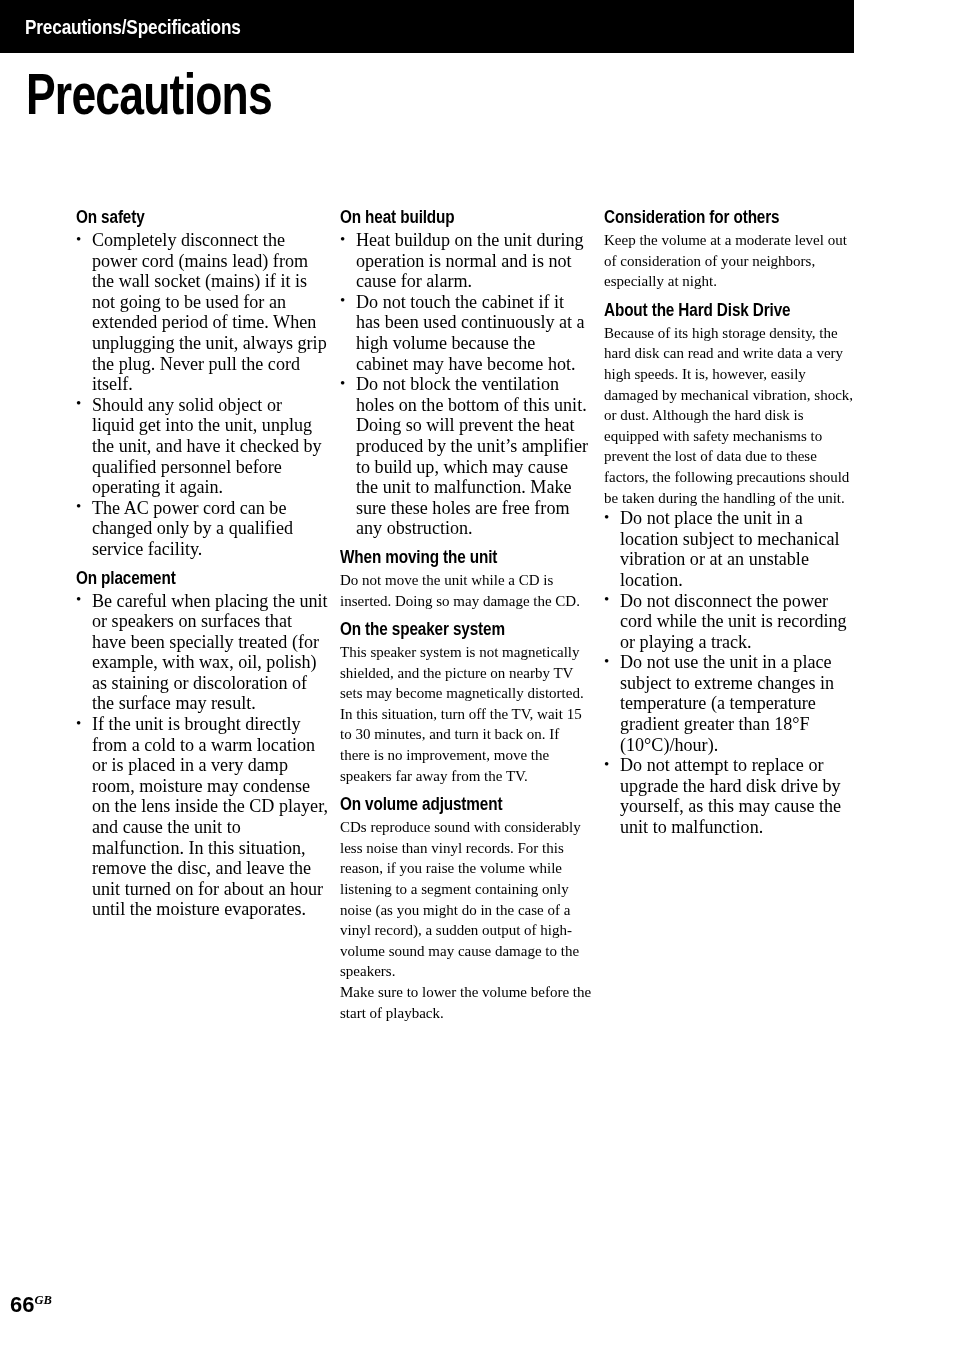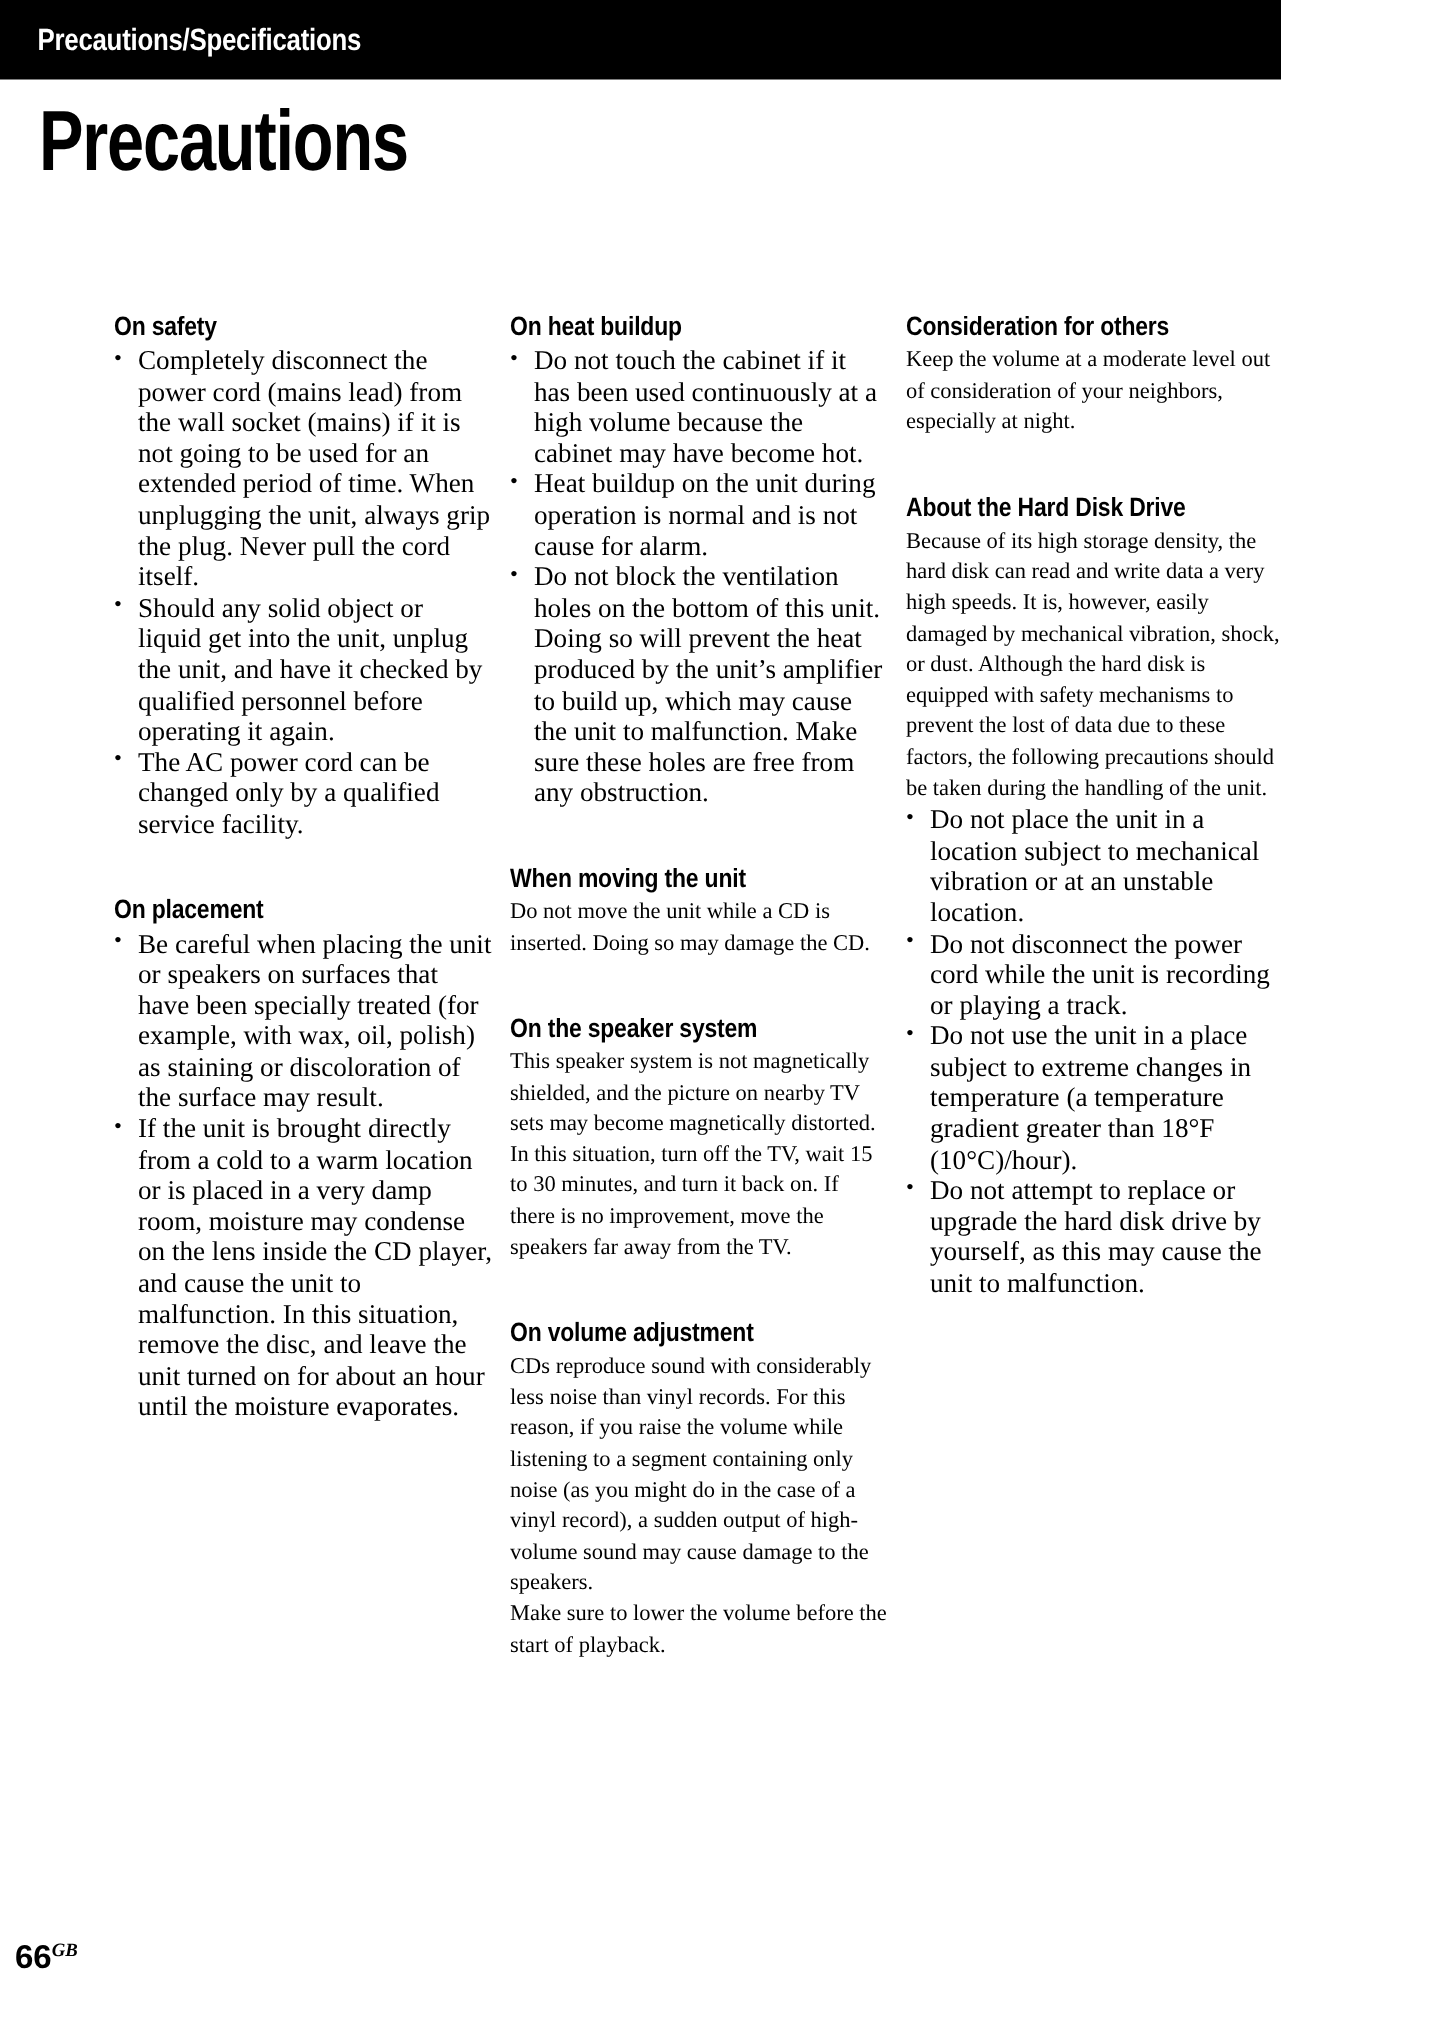--- a/index.html
+++ b/index.html
@@ -71,21 +71,21 @@
     font-family: "Liberation Sans", sans-serif;
     font-weight: bold;
     font-size: 17.6px;
     line-height: 20px;
     letter-spacing: -0.15px;
     margin: 0 0 3px 0;
     transform: scaleX(0.87);
     transform-origin: left top;
     white-space: nowrap;
   }
-  .section + .section { margin-top: 36px; }
+  .section + .section { margin-top: 8px; }
 
   p.body-text {
     font-size: 15px;
     line-height: 20.6px;
     text-align: left;
     margin: 0;
   }
   p.body-text + p.body-text { margin-top: 0; }
 
   ul.bullets {
@@ -153,22 +153,22 @@
         <ul class="bullets">
           <li>Be careful when placing the unit or speakers on surfaces that have been specially treated (for example, with wax, oil, polish) as staining or discoloration of the surface may result.</li>
           <li>If the unit is brought directly from a cold to a warm location or is placed in a very damp room, moisture may condense on the lens inside the CD player, and cause the unit to malfunction. In this situation, remove the disc, and leave the unit turned on for about an hour until the moisture evaporates.</li>
         </ul>
       </div>
     </div>
   <div class="column col-2">
       <div class="section">
         <h2 class="section-heading">On heat buildup</h2>
         <ul class="bullets">
+          <li>Heat buildup on the unit during operation is normal and is not cause for alarm.</li>
           <li>Do not touch the cabinet if it has been used continuously at a high volume because the cabinet may have become hot.</li>
-          <li>Heat buildup on the unit during operation is normal and is not cause for alarm.</li>
           <li>Do not block the ventilation holes on the bottom of this unit. Doing so will prevent the heat produced by the unit’s amplifier to build up, which may cause the unit to malfunction. Make sure these holes are free from any obstruction.</li>
         </ul>
       </div>
       <div class="section">
         <h2 class="section-heading">When moving the unit</h2>
         <p class="body-text">Do not move the unit while a CD is inserted. Doing so may damage the CD.</p>
       </div>
       <div class="section">
         <h2 class="section-heading">On the speaker system</h2>
         <p class="body-text">This speaker system is not magnetically shielded, and the picture on nearby TV sets may become magnetically distorted. In this situation, turn off the TV, wait 15 to 30 minutes, and turn it back on. If there is no improvement, move the speakers far away from the TV.</p>

